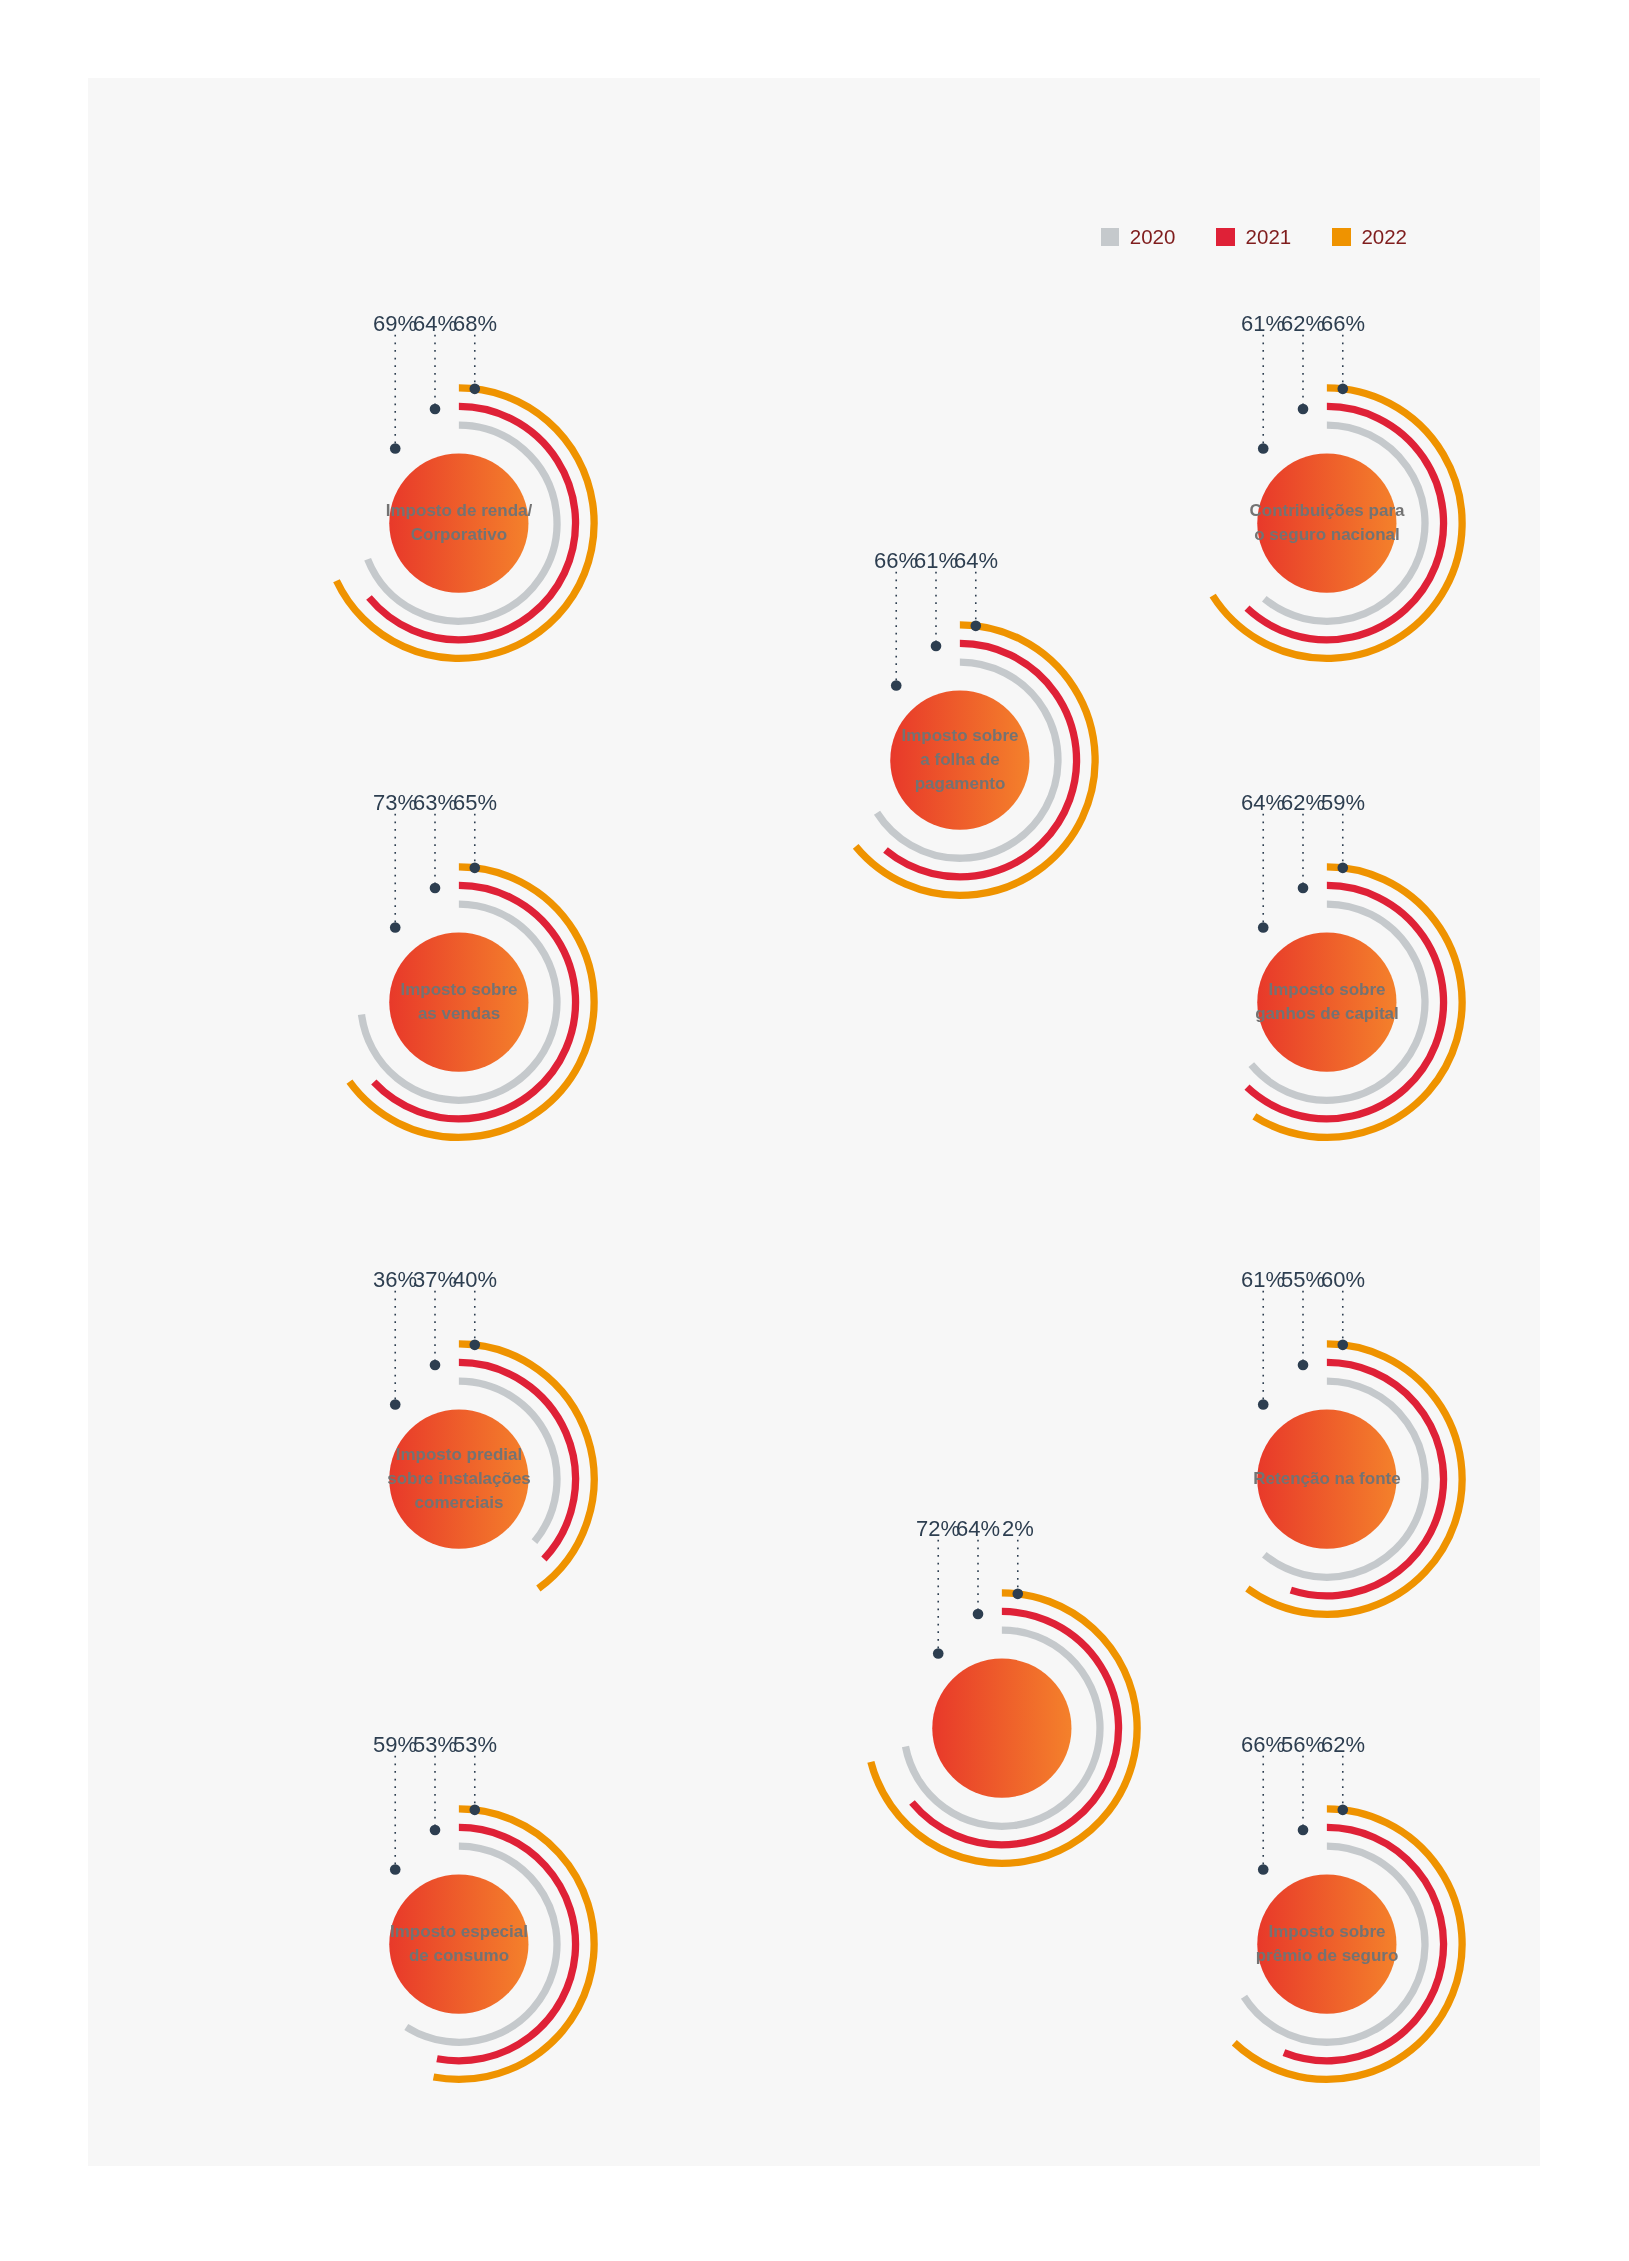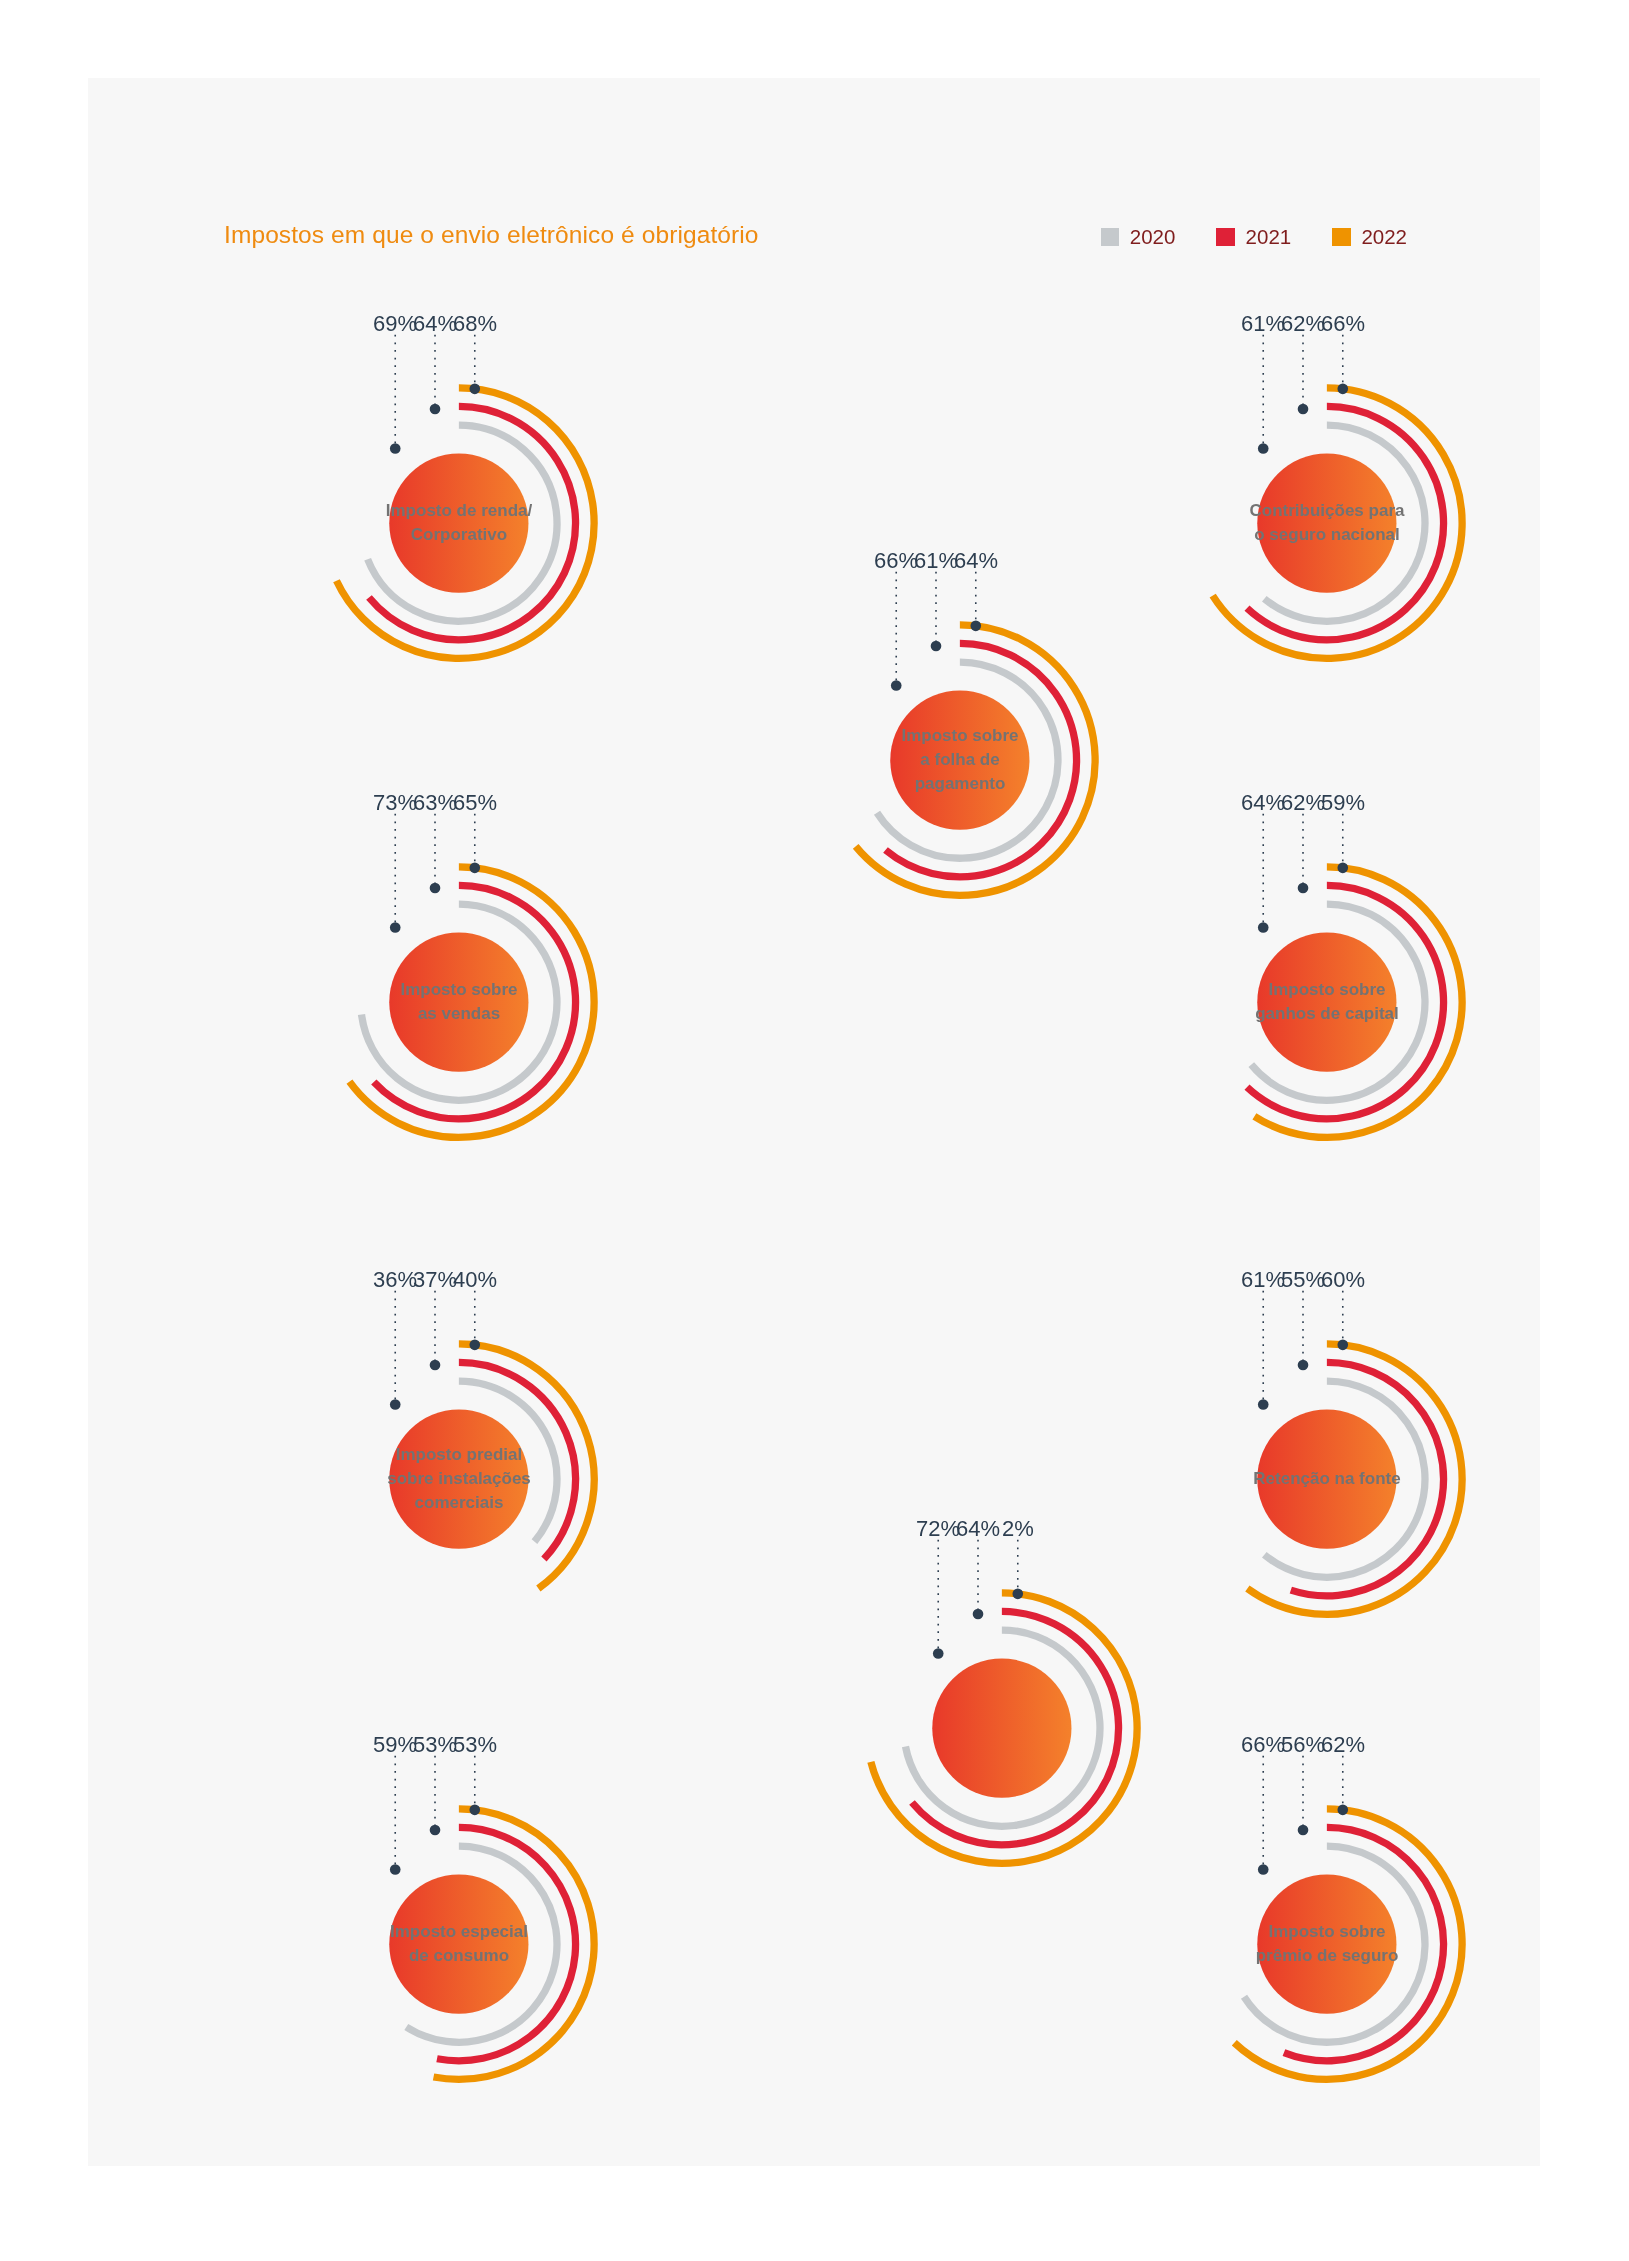--- a/index.html
+++ b/index.html
@@ -38,21 +38,20 @@
     font-weight:bold;font-size:17px;line-height:1.42;
     transform:translate(-50%,-50%);
     width:166px;pointer-events:none;
   }
   .ctext.wide{width:192px;}
 </style>
 </head>
 <body>
 
 <div id="panel">
-  <div id="title">Impostos em que o envio eletrônico é obrigatório</div>
   <div id="legend">
       <div class="lg">
         <span class="sw" style="background: rgb(197, 201, 204);"></span>
         <span class="lgt">2020</span>
       </div>
       <div class="lg">
         <span class="sw" style="background: rgb(223, 33, 55);"></span>
         <span class="lgt">2021</span>
       </div>
       <div class="lg">

